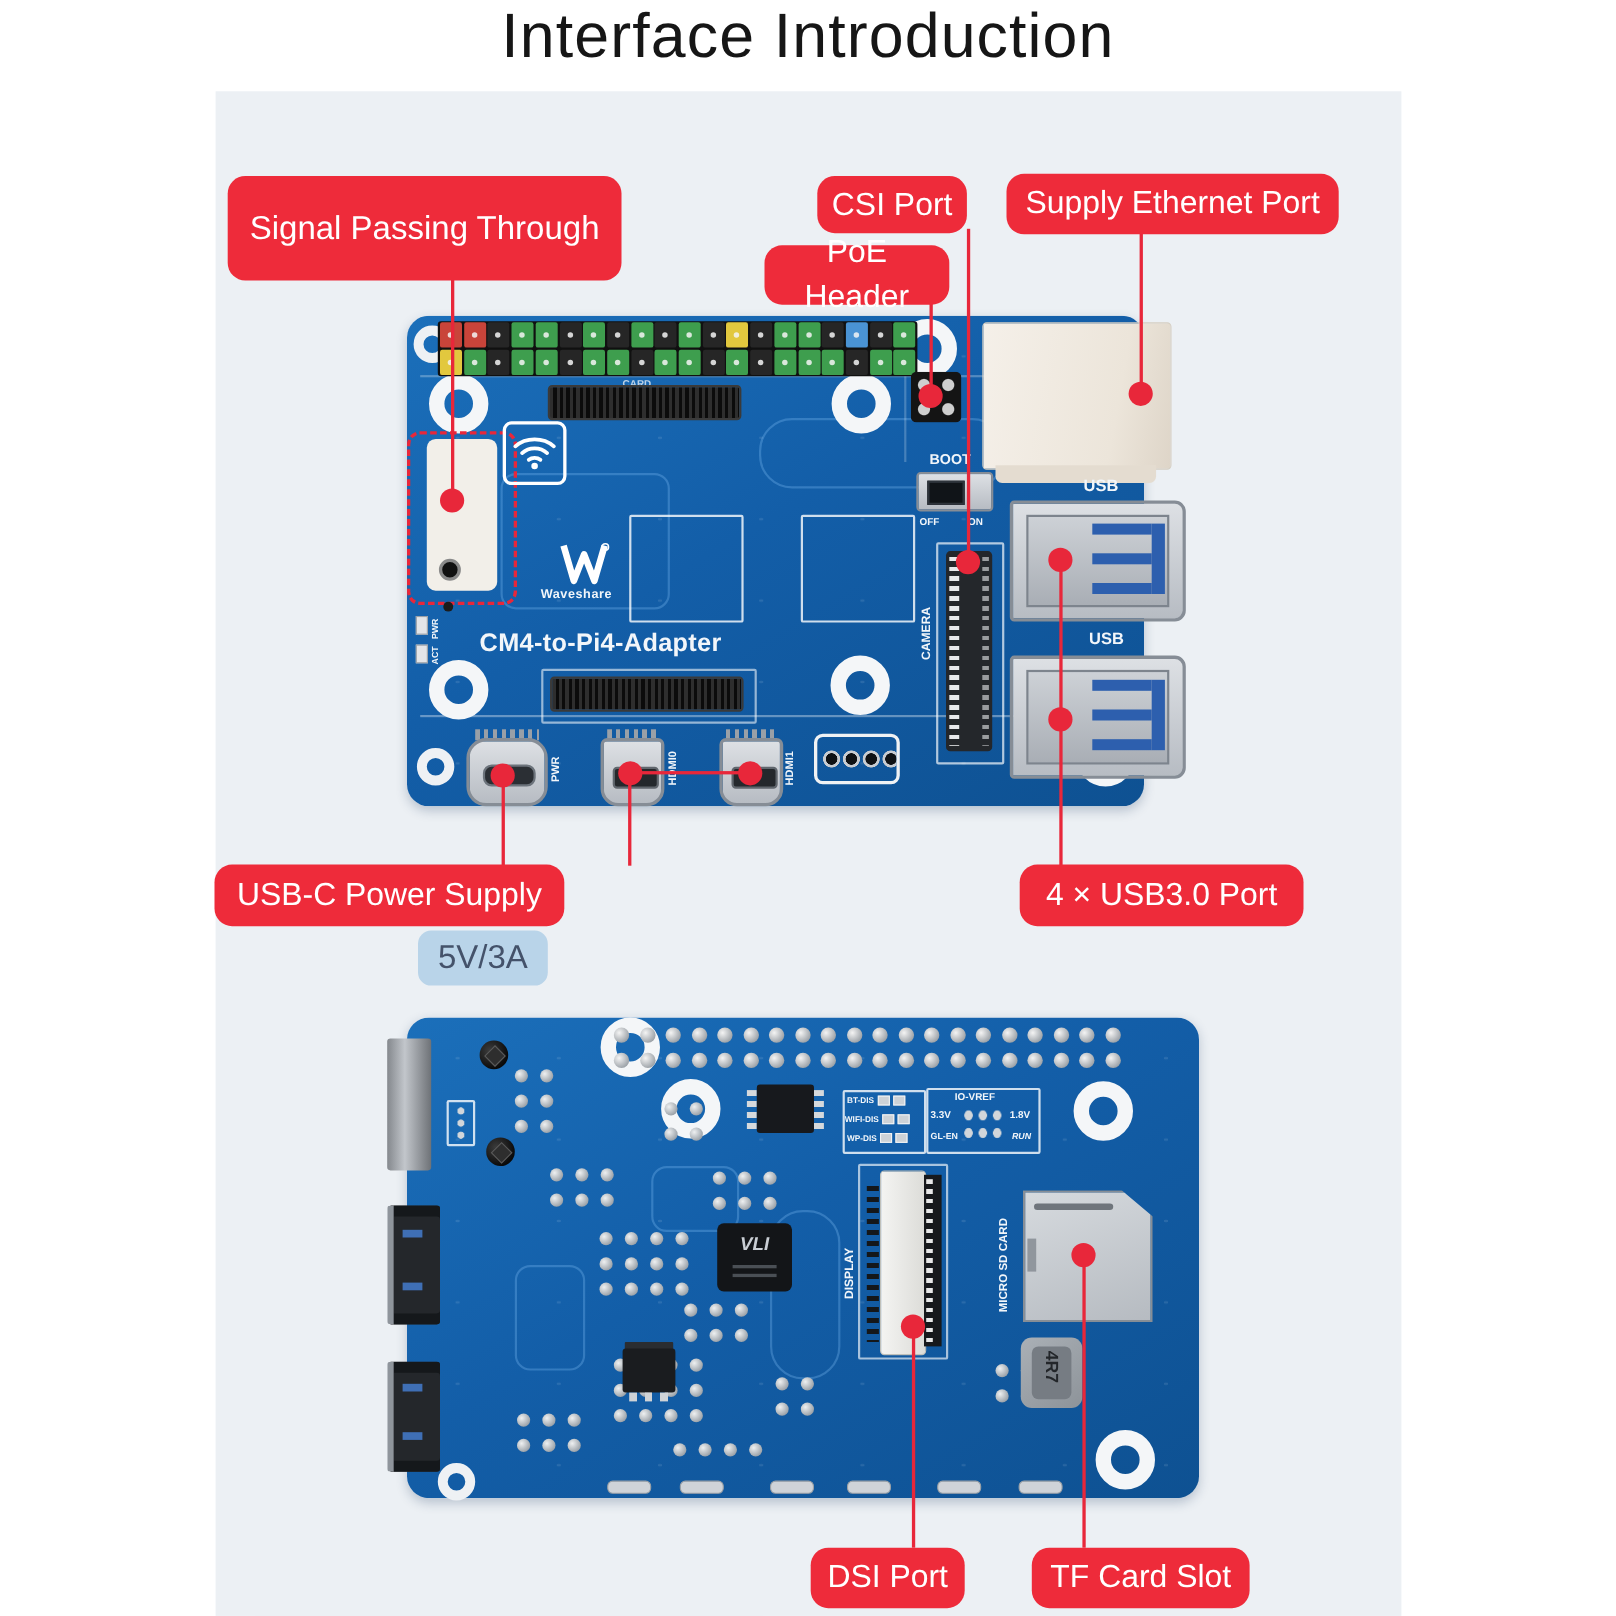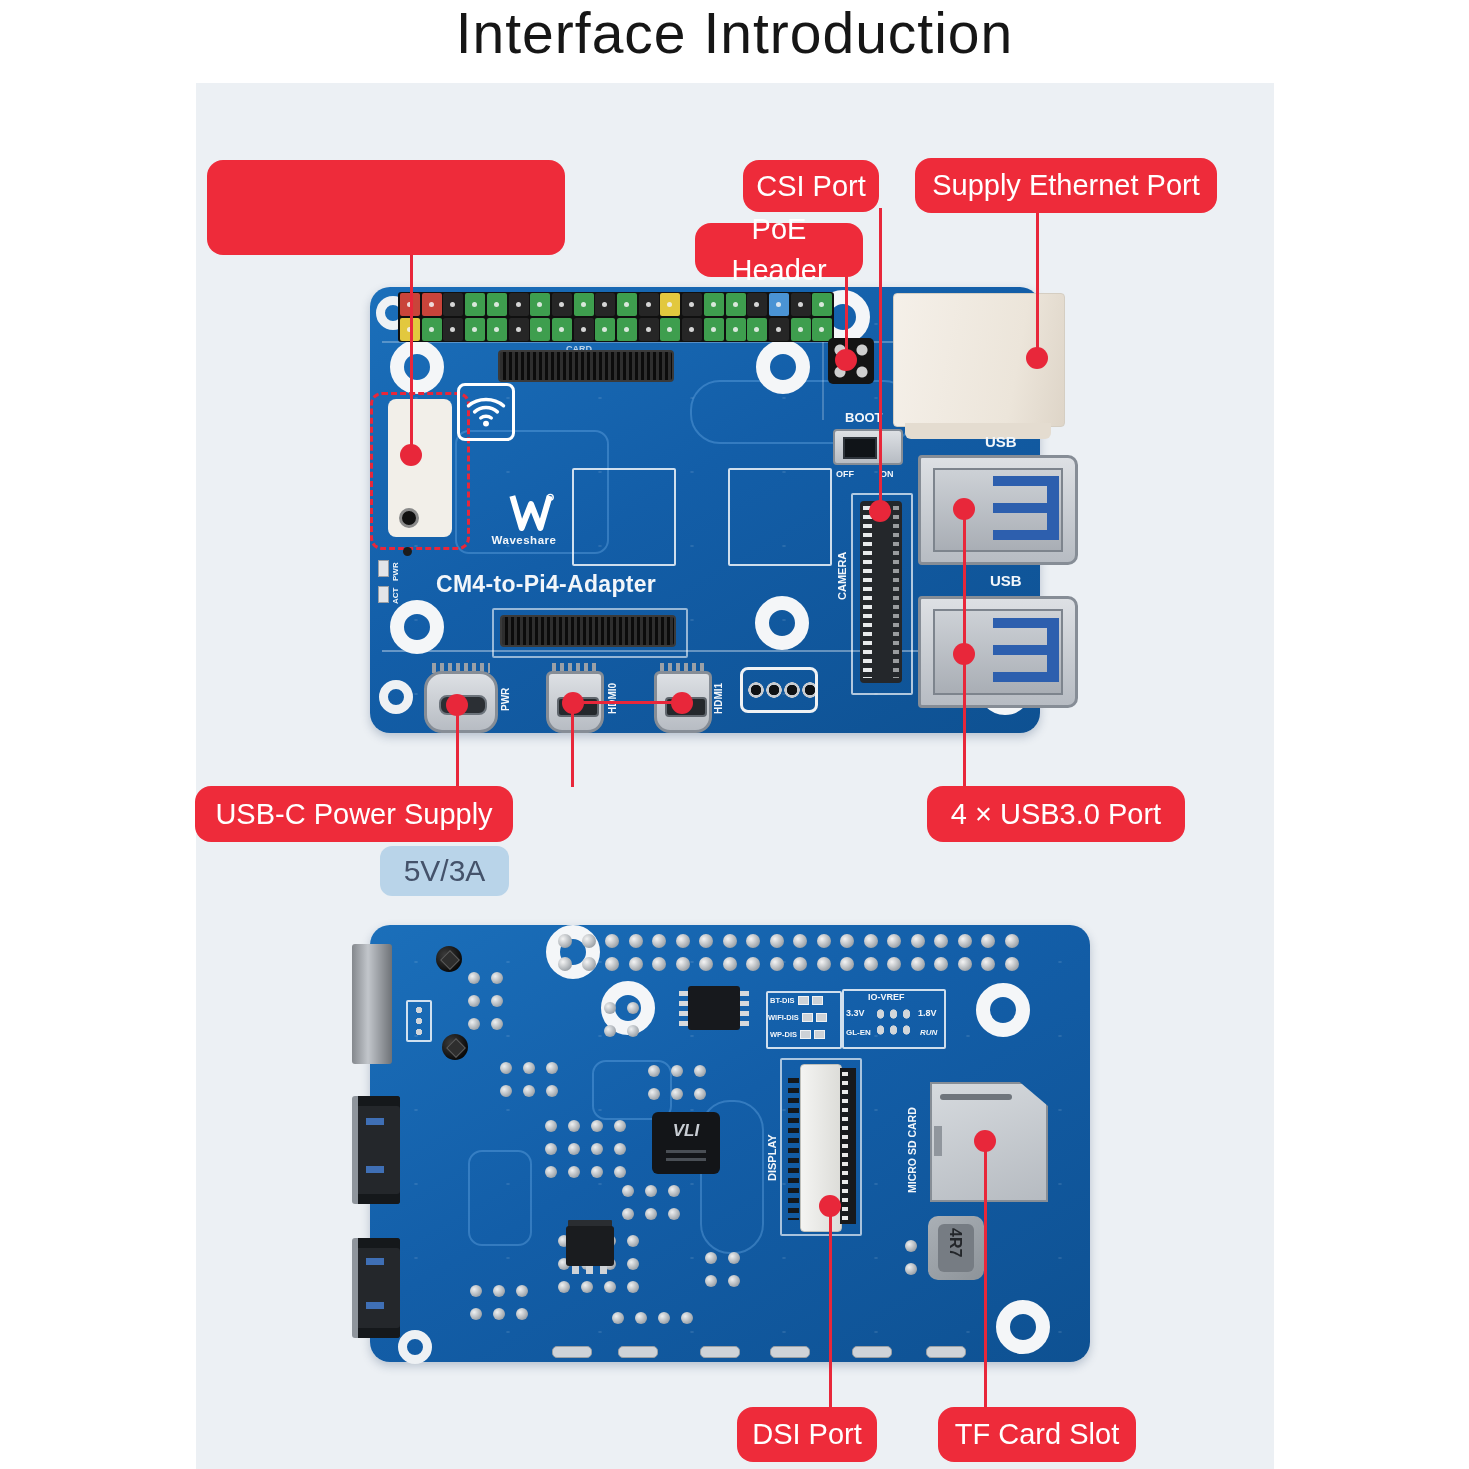--- a/index.html
+++ b/index.html
@@ -228,38 +228,39 @@
 
   <div class="abs" style="left:740px;top:667px;width:78px;height:46px;border:3px solid #f0f2f4;border-radius:8px;z-index:2;box-sizing:border-box;
               background:radial-gradient(circle at 13px 20px,#0f1215 5px,#c8ccd1 5.5px 7.5px,transparent 8px),
                          radial-gradient(circle at 31px 20px,#0f1215 5px,#c8ccd1 5.5px 7.5px,transparent 8px),
                          radial-gradient(circle at 49px 20px,#0f1215 5px,#c8ccd1 5.5px 7.5px,transparent 8px),
                          radial-gradient(circle at 67px 20px,#0f1215 5px,#c8ccd1 5.5px 7.5px,transparent 8px);"></div>
 
   <div class="rline" style="left:410px;top:253px;height:202px;"></div>
   <div class="rdot" style="left:400px;top:444px;"></div>
   <div class="callout" style="left:207px;top:160px;width:358px;height:95px;font-size:30px;">
+    <span>Signal Passing Through</span>
   </div>
 
   <div class="rline" style="left:879px;top:208px;height:304px;"></div>
   <div class="rdot" style="left:869px;top:500px;"></div>
   <div class="callout" style="left:743px;top:160px;width:136px;height:52px;">CSI Port</div>
 
   <div class="rline" style="left:845px;top:274px;height:86px;"></div>
   <div class="rdot" style="left:835px;top:349px;"></div>
   <div class="callout" style="left:695px;top:223px;width:168px;height:54px;">PoE Header</div>
 
   <div class="rline" style="left:1036px;top:211px;height:147px;"></div>
   <div class="rdot" style="left:1026px;top:347px;"></div>
   <div class="callout" style="left:915px;top:158px;width:302px;height:55px;">Supply Ethernet Port</div>
 
   <div class="rline" style="left:456px;top:705px;height:82px;"></div>
   <div class="rdot" style="left:446px;top:694px;"></div>
   <div class="callout" style="left:195px;top:786px;width:318px;height:56px;">USB-C Power Supply</div>
-  <div class="note" style="left:380px;top:846px;width:129px;height:50px;">5V/3A</div>
+  <div class="note" style="left:380px;top:846px;width:118px;height:50px;">5V/3A</div>
 
   <div class="rlineh" style="left:573px;top:701px;width:110px;"></div>
   <div class="rline" style="left:571px;top:703px;height:84px;"></div>
   <div class="rdot" style="left:562px;top:692px;"></div>
   <div class="rdot" style="left:671px;top:692px;"></div>
 
   <div class="rline" style="left:963px;top:509px;height:278px;"></div>
   <div class="rdot" style="left:953px;top:498px;"></div>
   <div class="rdot" style="left:953px;top:643px;"></div>
   <div class="callout" style="left:927px;top:786px;width:258px;height:56px;">4 × USB3.0 Port</div>

